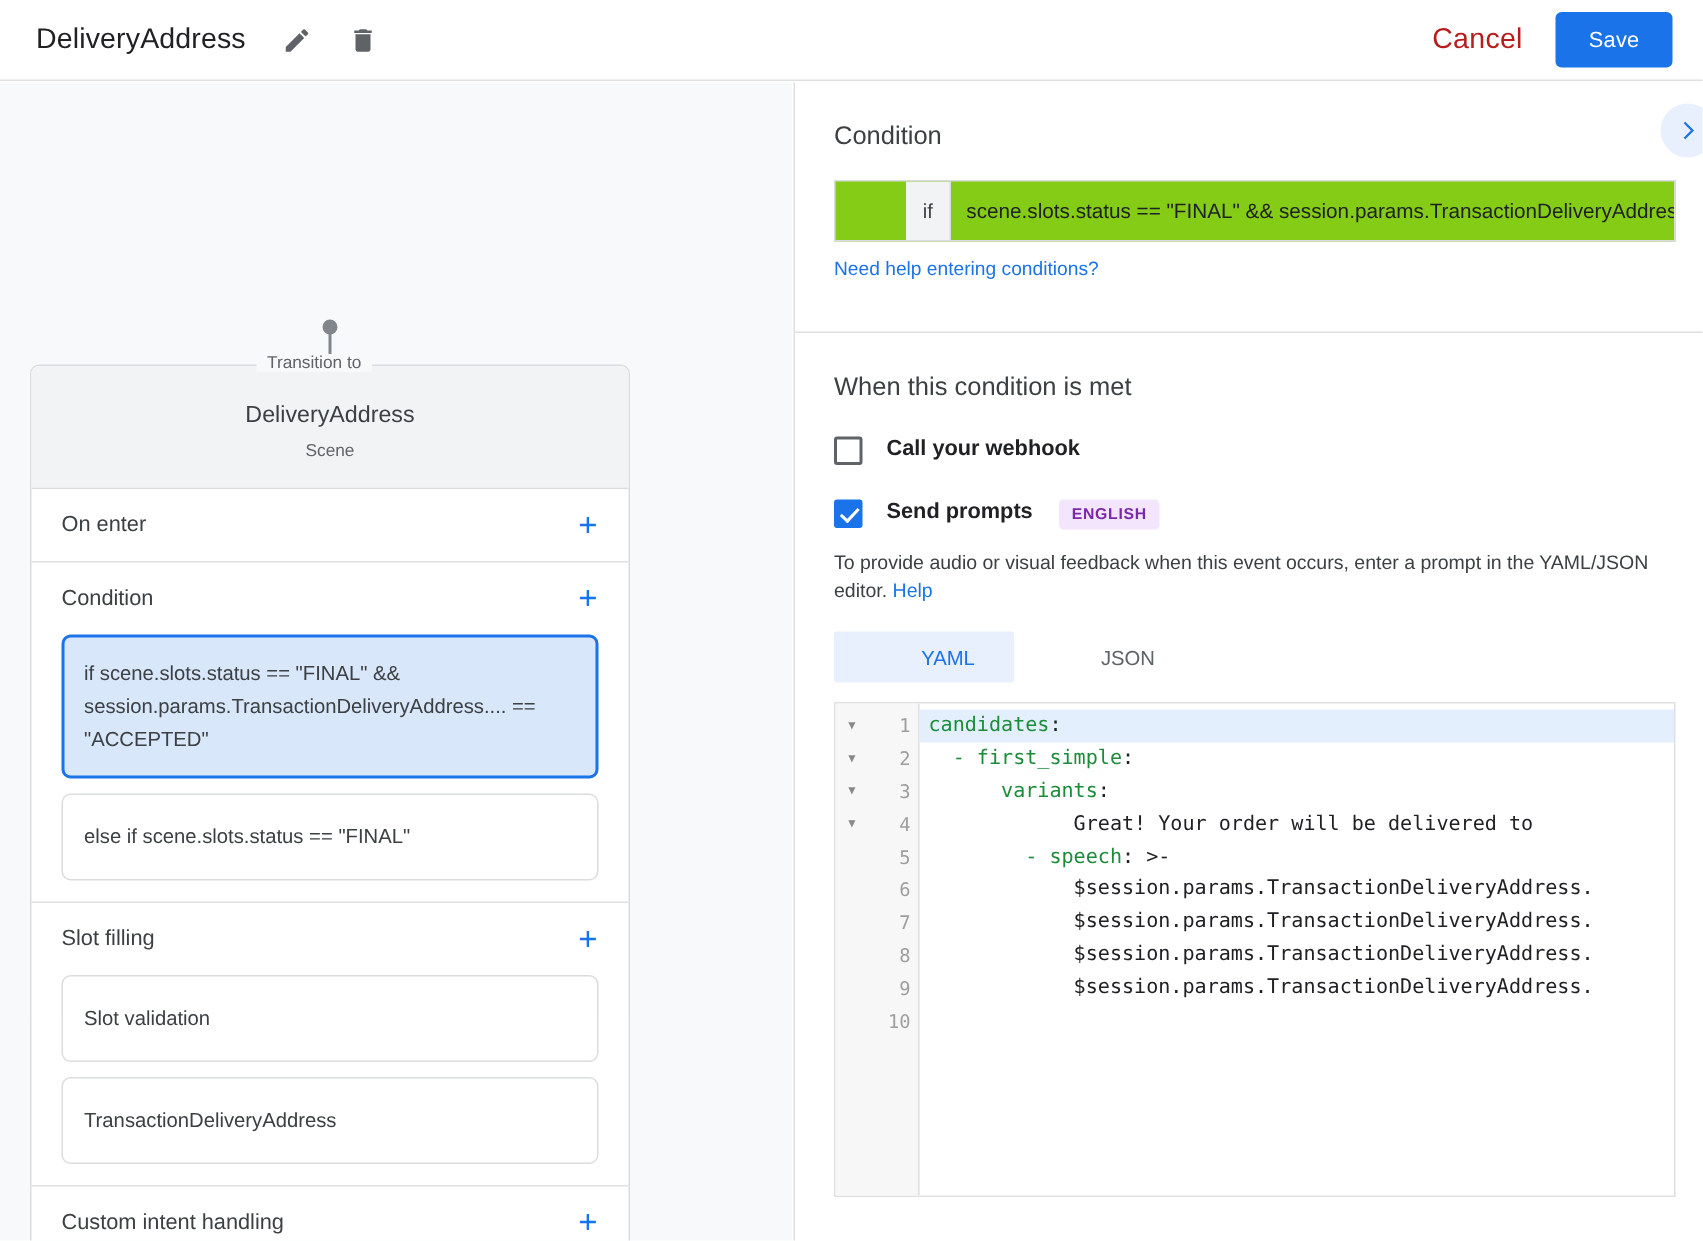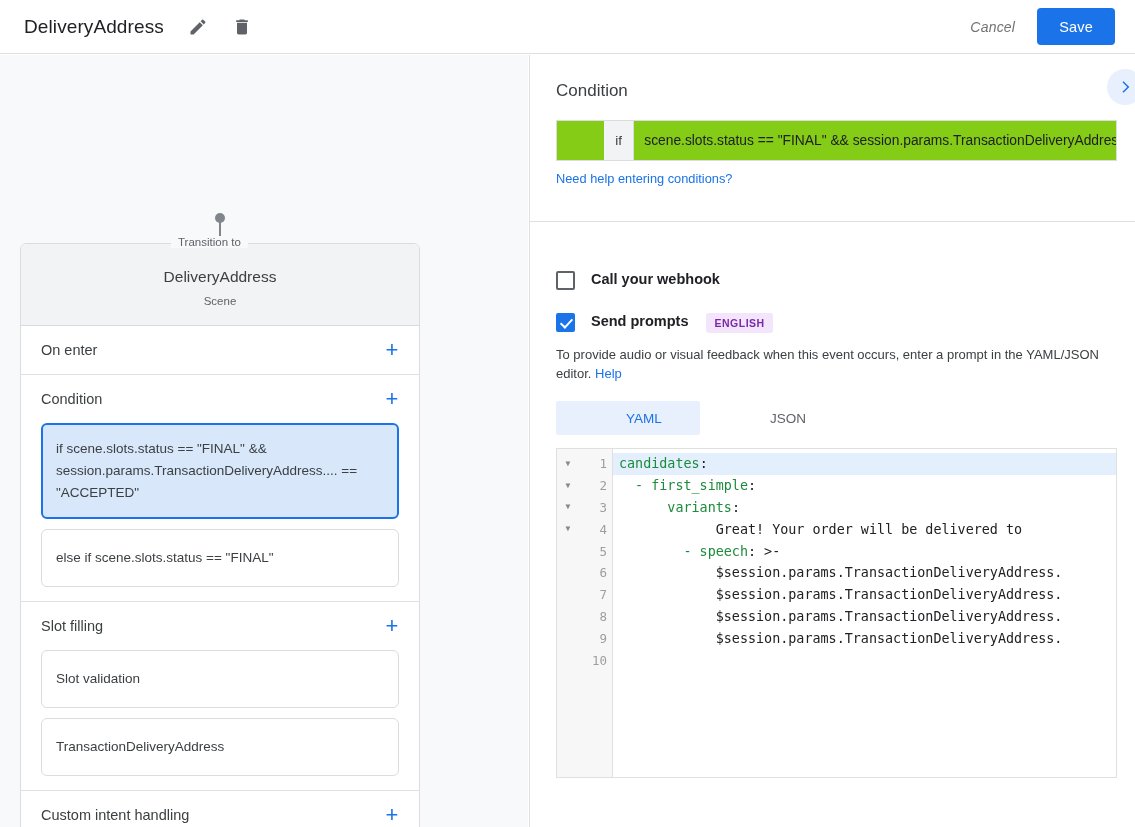--- a/index.html
+++ b/index.html
@@ -33,30 +33,29 @@
     border-radius: 50%;
     cursor: pointer;
   }
   .icon-btn svg { display: block; }
   #edit-icon-btn { margin-left: 18px; }
   #delete-icon-btn { margin-left: 12px; }
 
   .topbar-spacer { flex: 1 1 auto; }
 
   .cancel-btn {
-    color: #737373;
-    font-size: 14px;
+    color: #b91c1c;
+    font-size: 19px;
     font-weight: 500;
     letter-spacing: .2px;
     padding: 8px 12px;
     border-radius: 4px;
     background: none; border: none;
     cursor: pointer;
     font-family: inherit;
-    font-style: italic;
   }
   .save-btn {
     margin-left: 10px; margin-right: 20px;
     background: #1a73e8;
     color: #ffffff;
     font-size: 14.5px;
     font-weight: 500;
     letter-spacing: .2px;
     border: none; border-radius: 4px;
     padding: 0 22px; height: 37px;
@@ -326,21 +325,21 @@
     line-height: 19px;
   }
   .hint-text a { color: #1a73e8; text-decoration: none; cursor: pointer; }
 
   
   .editor-tabs {
     display: flex;
     margin: 18px 0 0 26px;
   }
   .etab {
-    width: 144px; height: 34px;
+    width: 120px; height: 34px;
     display: flex; align-items: center; justify-content: center;
     font-size: 13.5px;
     color: #5f6368;
     cursor: pointer;
     border-radius: 2px;
     padding-left: 32px;
   }
   .etab.active {
     background: #e8f0fe;
     color: #1a73e8;
@@ -490,20 +489,21 @@
 
       <div class="cond-input-row">
         <div class="cond-if">if</div>
         <div class="cond-value">scene.slots.status == "FINAL" &amp;&amp; session.params.TransactionDeliveryAddres</div>
       </div>
 
       <a class="help-link">Need help entering conditions?</a>
     </div>
 
     <div class="rp-section-b">
+      <div class="rp-heading">When this condition is met</div>
 
       <div class="checkbox-row">
         <div class="cb"></div>
         <div class="cb-label">Call your webhook</div>
       </div>
 
       <div class="checkbox-row">
         <div class="cb checked"></div>
         <div class="cb-label">Send prompts</div>
         <div class="lang-badge">ENGLISH</div>

